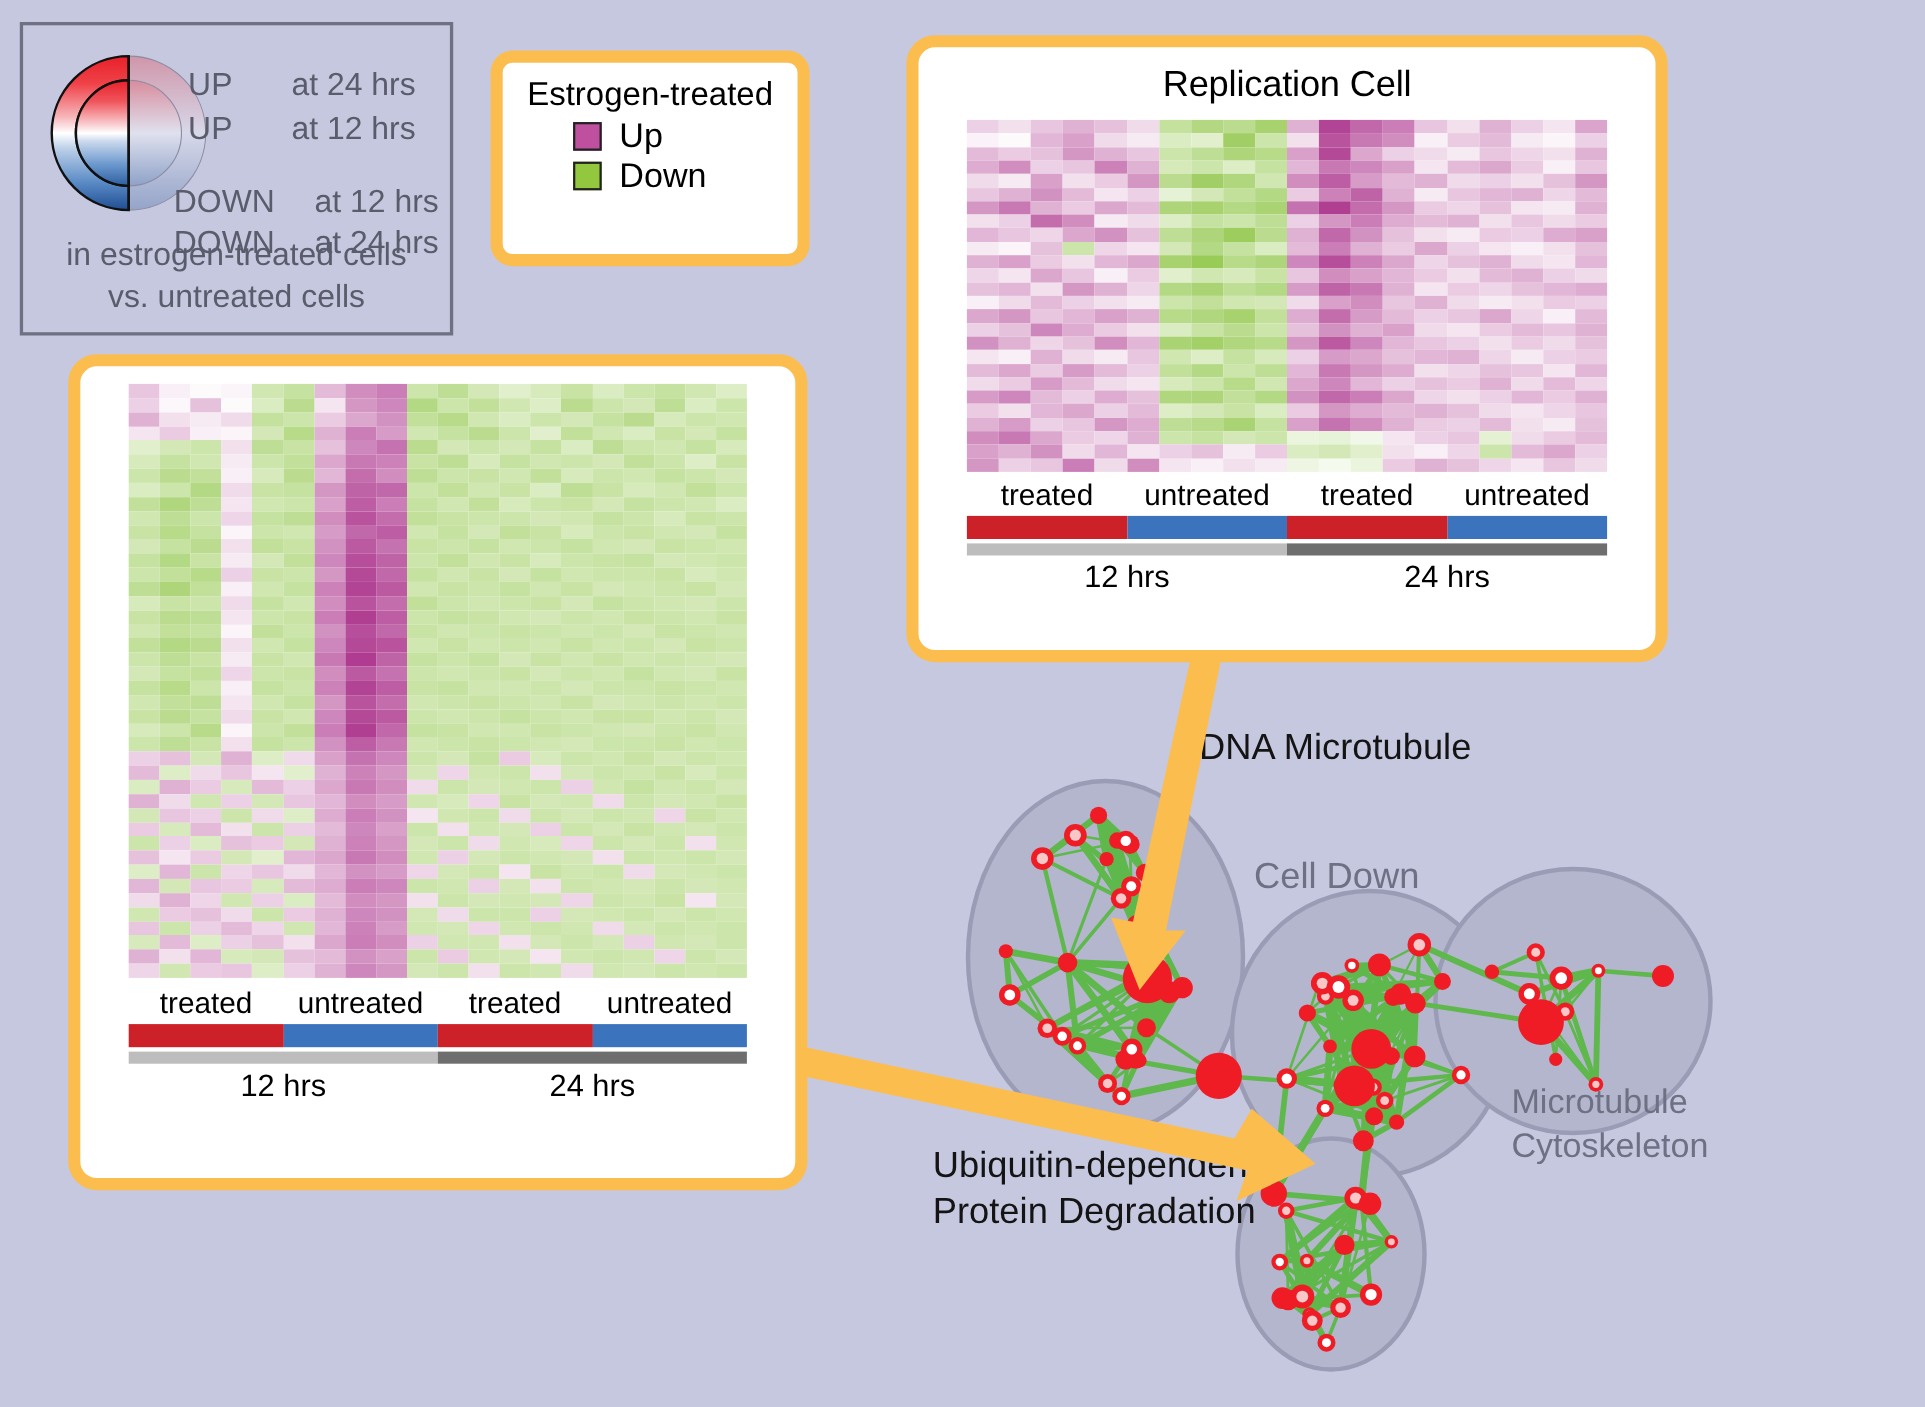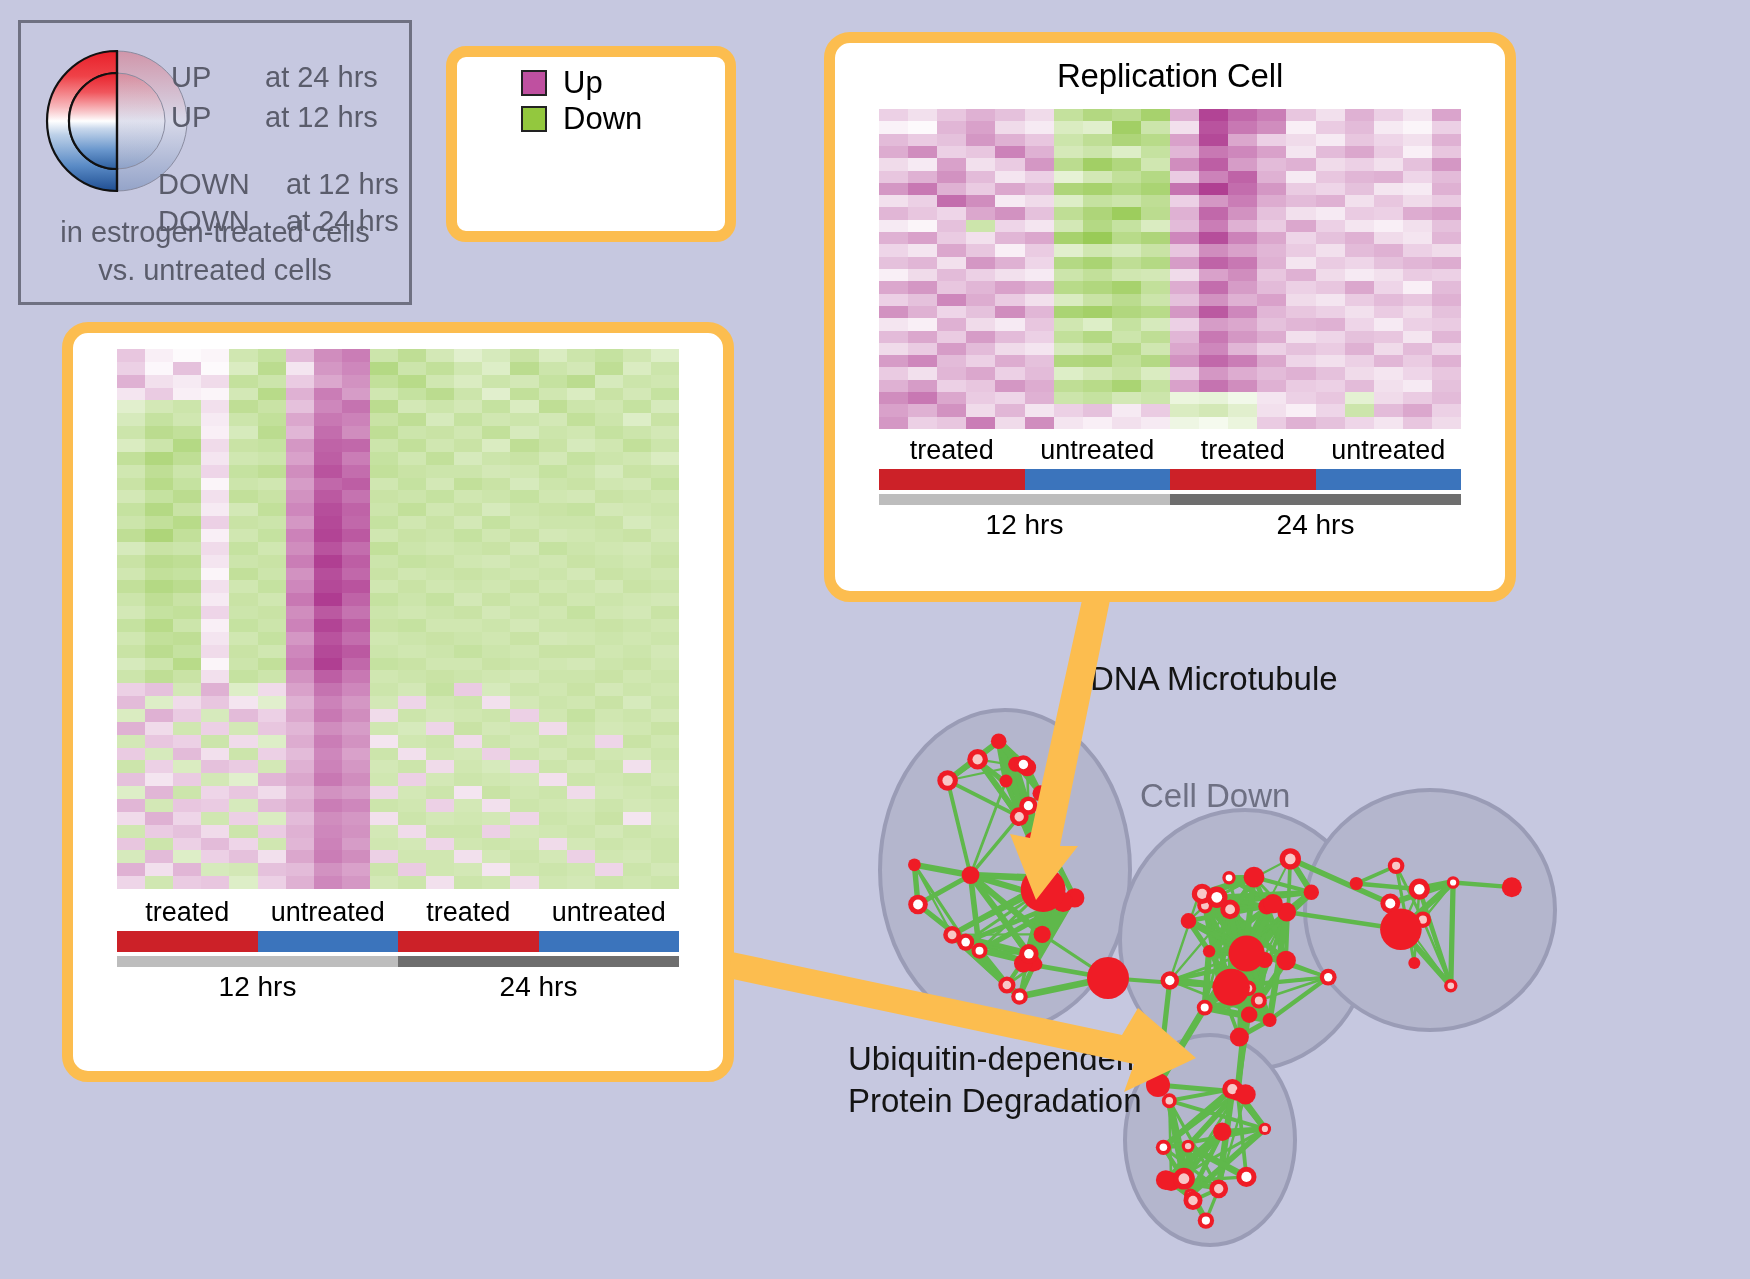--- a/index.html
+++ b/index.html
@@ -130,20 +130,21 @@
   <div class="time-label" style="left:265px;top:182px;">at 24 hrs</div>
 
   <div id="colorkey-caption">
     <div>in estrogen-treated cells</div>
     <div>vs. untreated cells</div>
   </div>
 </div>
 
 <div class="opanel abs" id="legend-panel">
   <div id="legend-title">
+    <div>Estrogen-treated</div>
   </div>
   <div class="legend-row">
     <span class="legend-swatch" id="sw-up" style="background: rgb(191, 80, 160);"></span>
     <span class="legend-text">Up</span>
   </div>
   <div class="legend-row">
     <span class="legend-swatch" id="sw-down" style="background: rgb(147, 200, 62);"></span>
     <span class="legend-text">Down</span>
   </div>
 </div>
@@ -2017,20 +2018,22 @@
         <circle cx="456.6" cy="333.5" r="18.1" fill="#ef1c26"></circle>
         <circle cx="441.4" cy="367.2" r="18.5" fill="#ef1c26"></circle>
         <circle cx="610.9" cy="309.3" r="20.8" fill="#ef1c26"></circle>
         <circle cx="318.0" cy="358.0" r="21.0" fill="#ef1c26"></circle>
         <circle cx="253.1" cy="269.6" r="22.4" fill="#ef1c26"></circle>
       </g>
   </svg>
 
   <div class="cluster-label" style="left:300px;top:40px;font-size:33px;color:#141414;">DNA Microtubule</div>
   <div class="cluster-label" style="left:350px;top:157px;font-size:33px;color:#6e7083;">Cell Down</div>
+  <div class="cluster-label" style="left:584px;top:362px;font-size:31px;color:#6e7083;line-height:40px;">Microtubule
+Cytoskeleton</div>
   <div class="cluster-label" style="left:58px;top:418px;font-size:33px;color:#141414;line-height:42px;">Ubiquitin-dependent
 Protein Degradation</div>
 </div>
 
 <svg class="abs" style="left:0;top:0;width:1750px;height:1279px;pointer-events:none;">
   <g fill="#fcbd4f">
     <path d="M1082 600 L1110 600 L1060 846 L1078 846 L1036 900 L1010 834 L1030 838 Z"></path>
     <path d="M732 952 L1122 1035 L1138 1008 L1196 1058 L1124 1092 L1134 1064 L728 978 Z"></path>
   </g>
 </svg>

